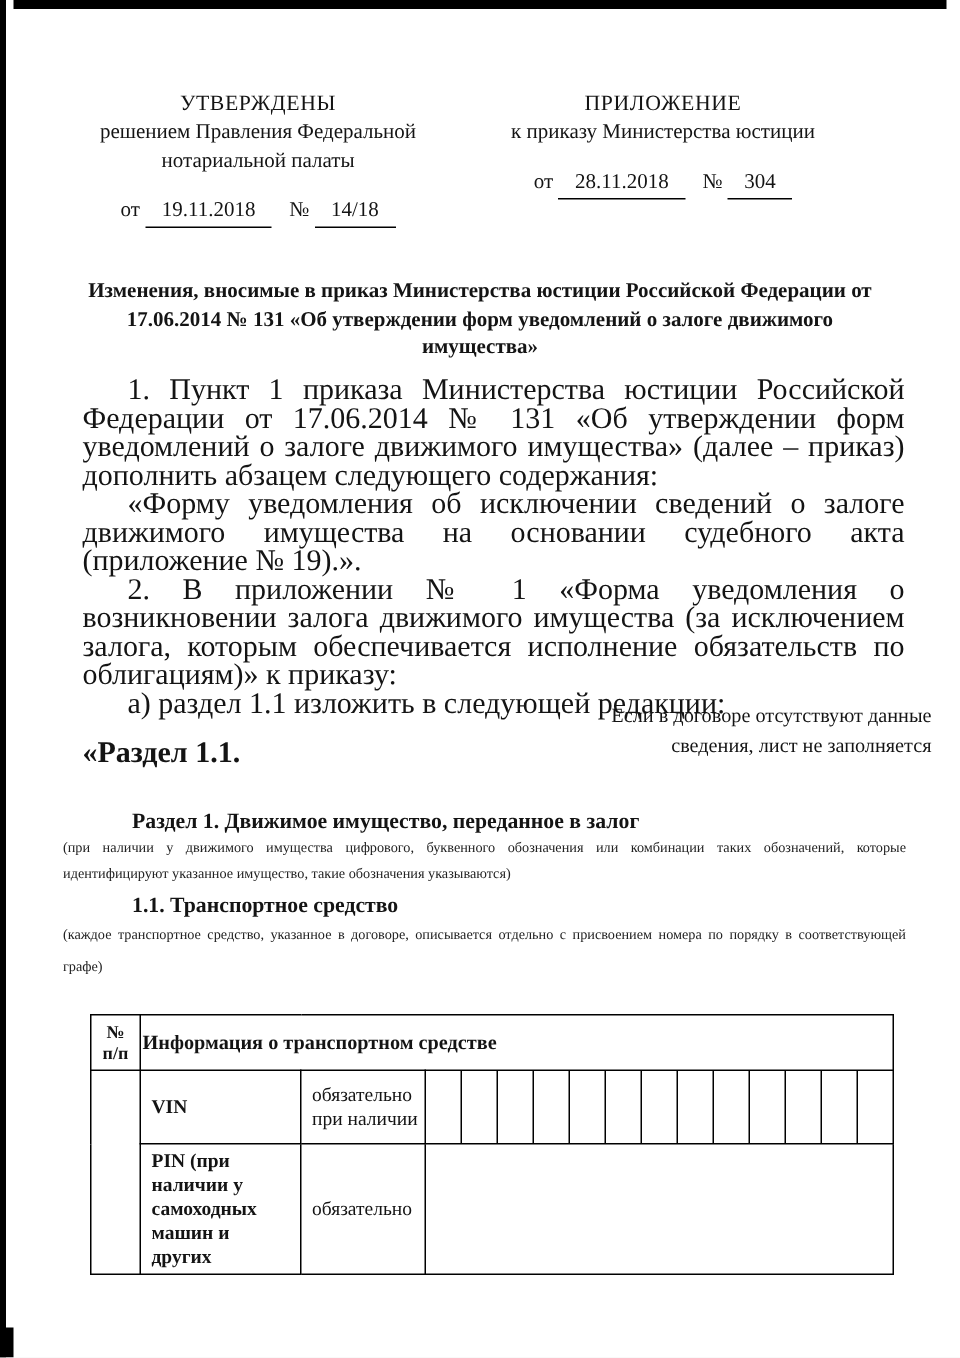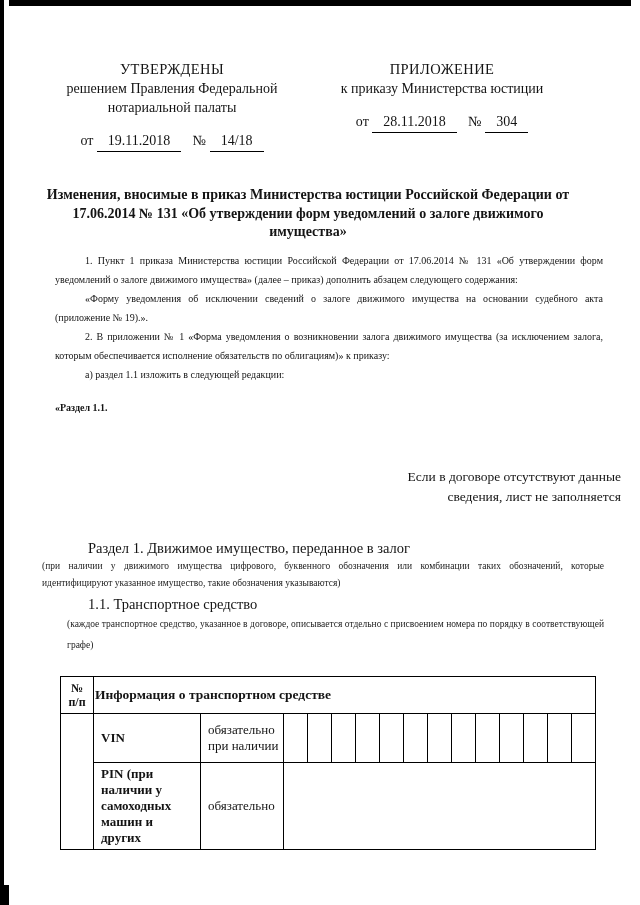--- a/index.html
+++ b/index.html
@@ -30,45 +30,45 @@
   .approval { text-align: center; font-size: 14px; line-height: 19px; }
   .approval-left  { width: 260px; }
   .approval-right { width: 280px; }
   .appr-title { font-size: 14.5px; letter-spacing: 0.4px; }
   .fill-line { margin-top: 14px; font-size: 14px; white-space: nowrap; }
   .fill-value { display: inline-block; border-bottom: 1.4px solid #000; padding: 0 11px 1px 11px; }
   .num-label { margin-left: 8px; }
 
   
   .doc-title {
-    position: absolute; top: 186px; left: 40px; width: 536px;
+    position: absolute; top: 186px; left: 52px; width: 536px;
     text-align: center; font-weight: bold;
     font-size: 14px; line-height: 18.5px;
   }
 
   
   .body-text {
     position: absolute; top: 251px; left: 55px; width: 548px;
-    font-size: 10px; line-height: 19px; text-align: justify;
+    font-size: 20px; line-height: 19px; text-align: justify;
   }
   .body-text p { margin: 0; text-indent: 30px; }
   .razdel-label { text-align: left; font-weight: bold; margin-top: 14px; text-indent: 0; }
 
   .side-note {
     position: absolute; top: 467px; left: 393px; width: 228px;
     font-size: 13.5px; line-height: 19.5px; text-align: right;
   }
 
   
   .section-block { position: absolute; left: 42px; width: 562px; }
   .section-1   { top: 540px; }
   .section-1-1 { top: 596px; }
-  .sec-heading { font-weight: normal; font-size: 14.5px; padding-left: 46px; }
+  .sec-heading { font-weight: bold; font-size: 14.5px; padding-left: 46px; }
   .sec-note { font-size: 9.5px; line-height: 17px; text-align: justify; margin-top: 1px; color: #222; }
-  .section-1-1 .sec-note { line-height: 21px; margin-left: 25px; }
+  .section-1-1 .sec-note { line-height: 21px; }
 
   
   .form-table {
     position: absolute; top: 676px; left: 60px;
     border-collapse: collapse; table-layout: fixed;
     width: 535px;
   }
   .form-table th, .form-table td {
     border: 1.3px solid #000;
     font-weight: normal;

